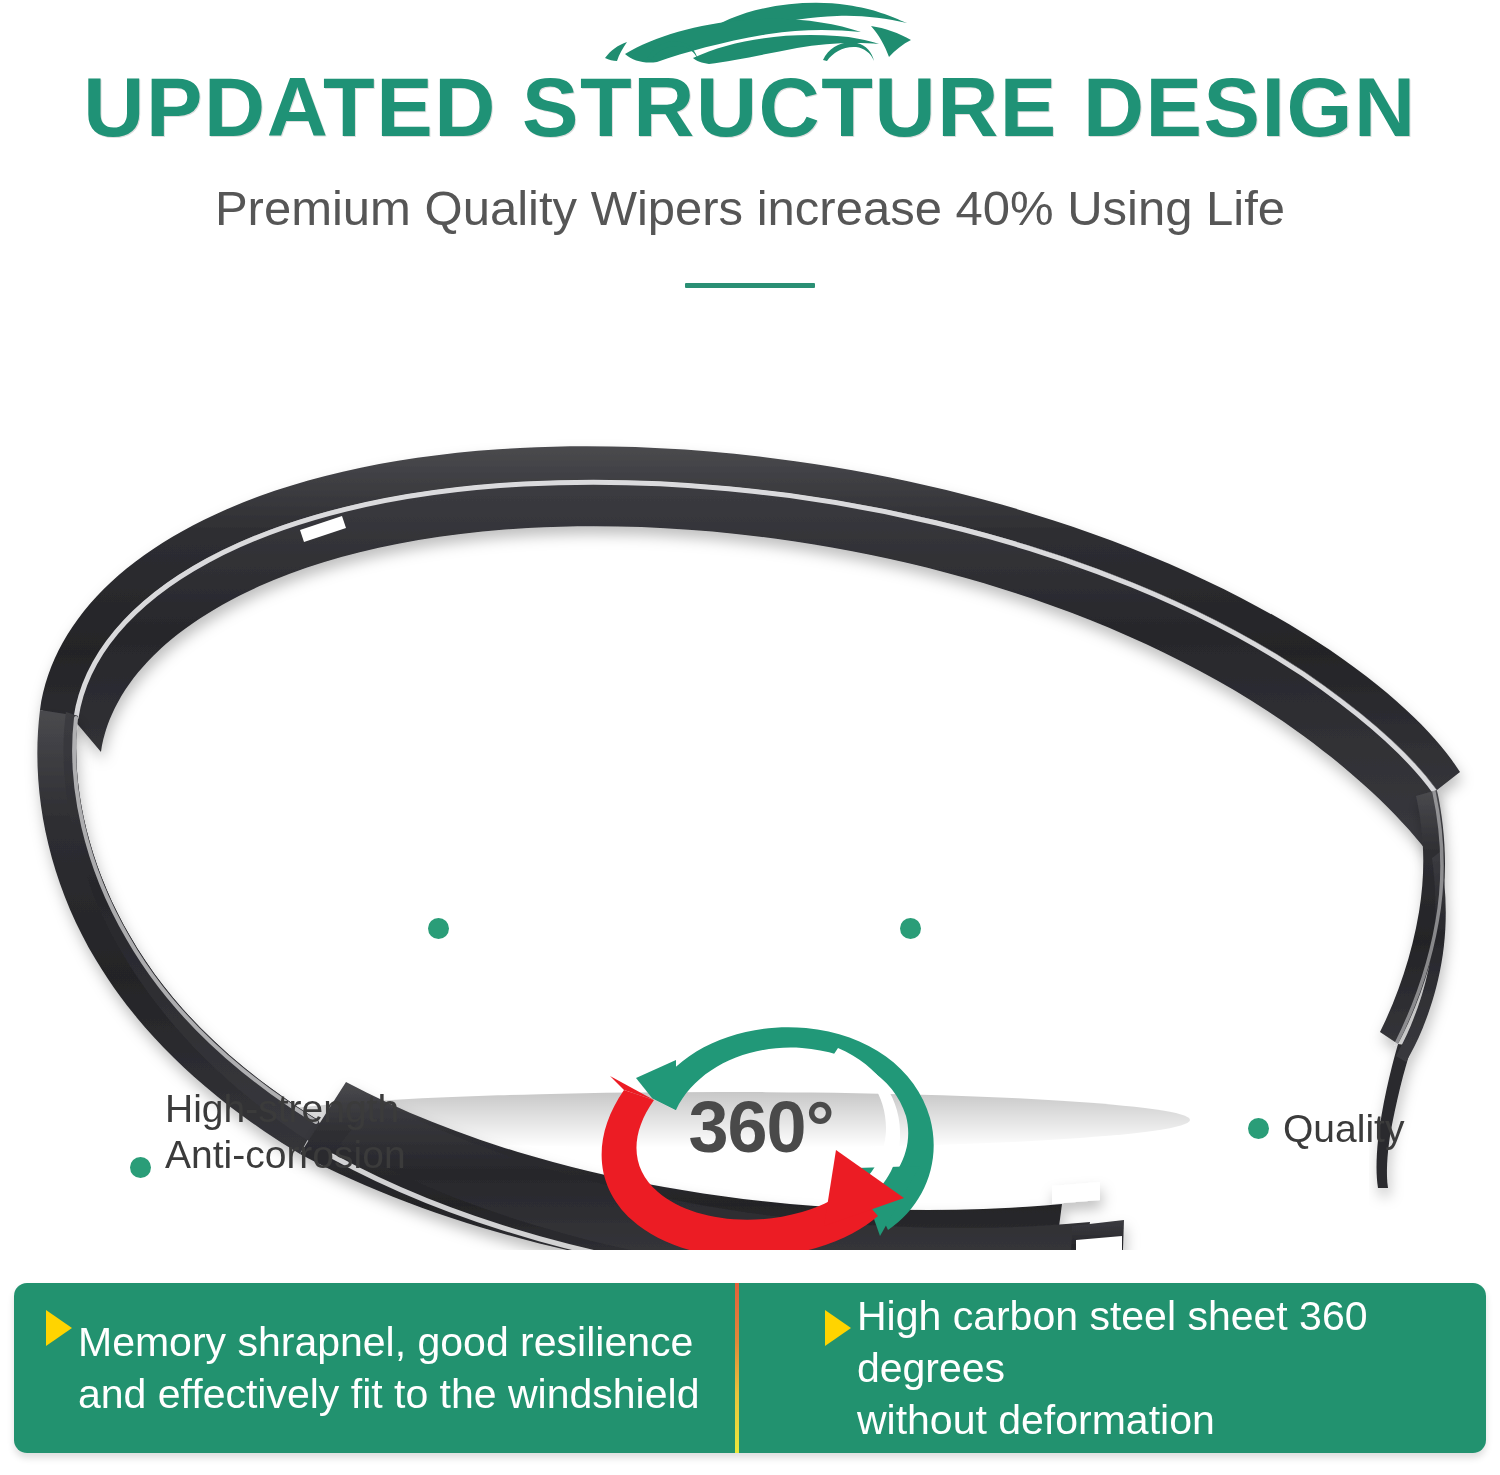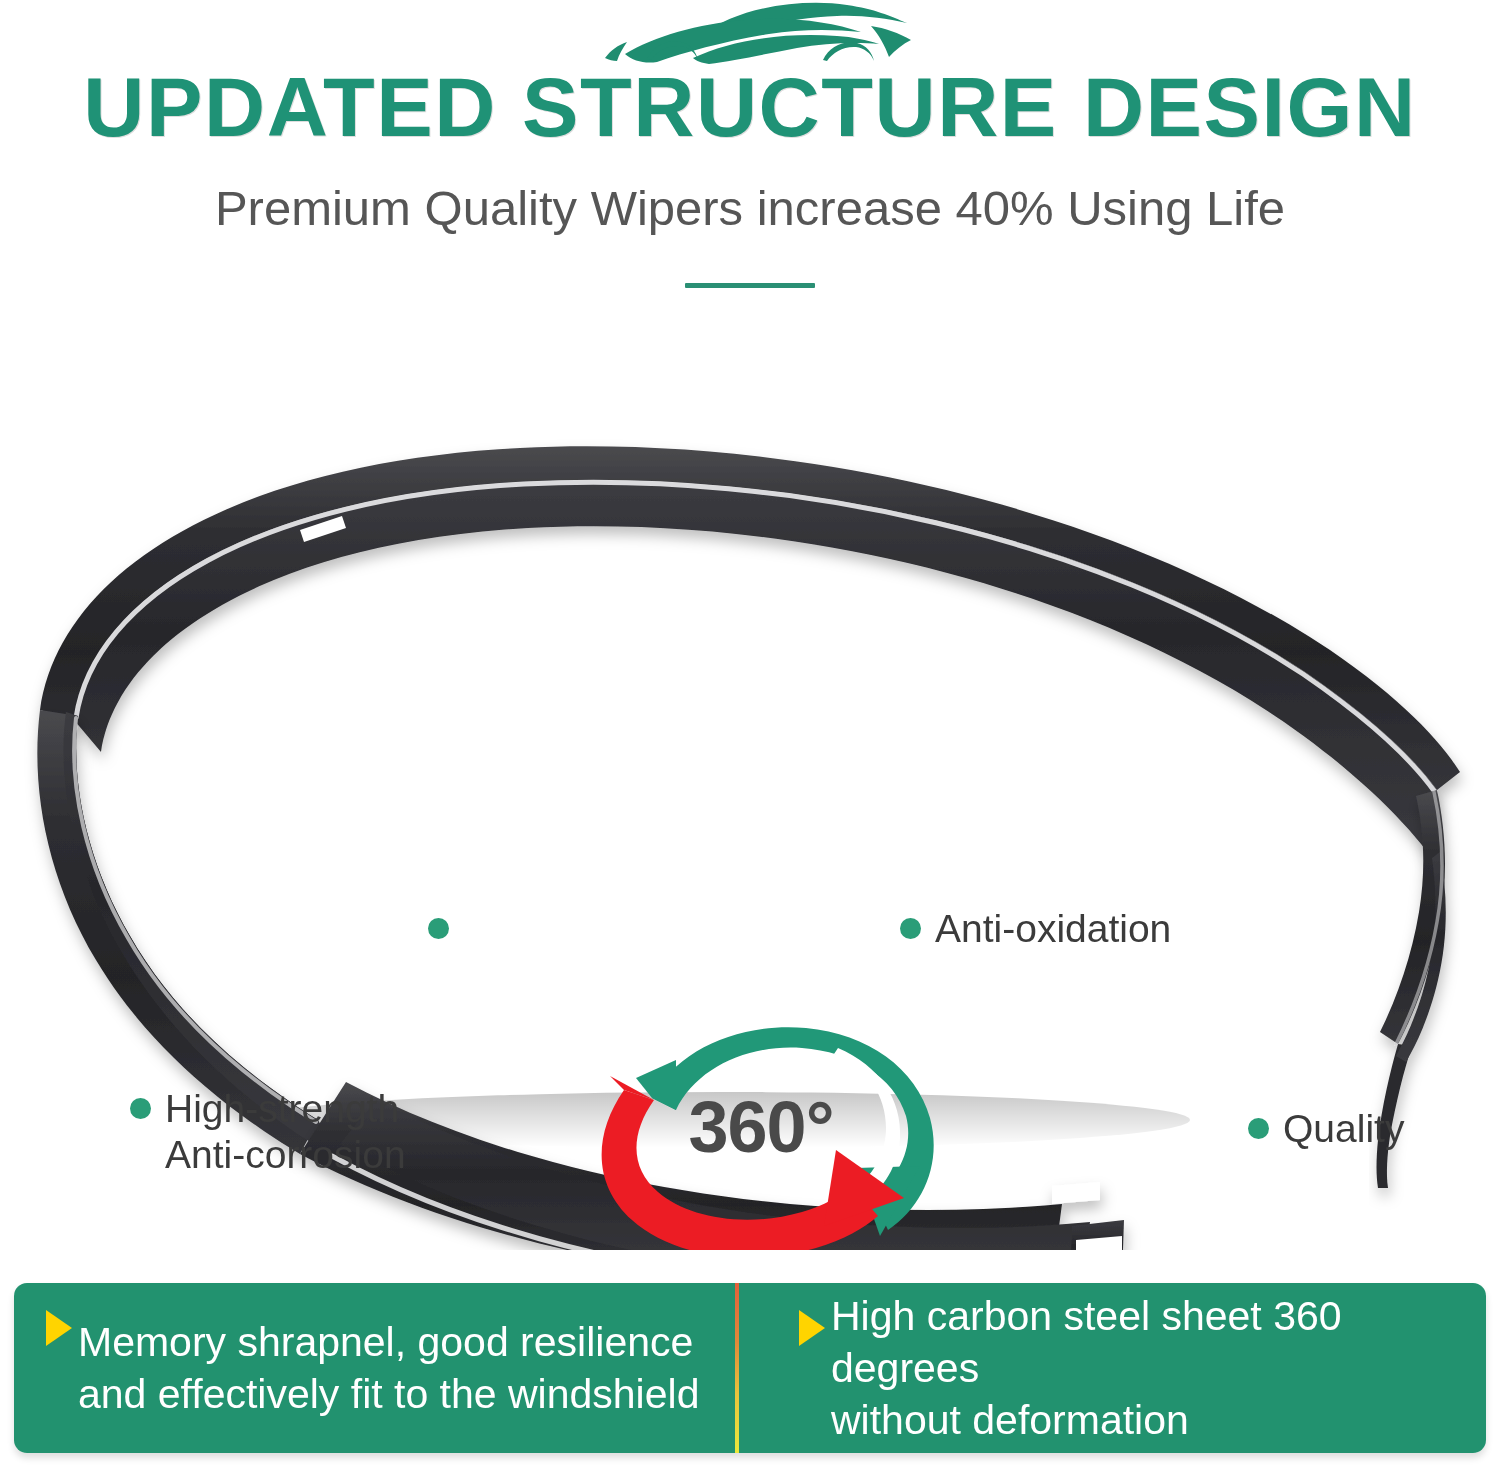--- a/index.html
+++ b/index.html
@@ -104,21 +104,21 @@
     color: #3b3b3b;
     font-family: "Liberation Sans Narrow", "Liberation Sans", sans-serif;
     font-size: 39px;
     line-height: 46px;
     font-weight: normal;
     white-space: pre-line;
   }
 
   #callout-tough   { left: 428px; top: 586px; }
   #callout-anti    { left: 900px; top: 586px; }
-  #callout-high    { left: 130px; top: 766px; }
+  #callout-high    { left: 130px; top: 766px; align-items: flex-end; }
   #callout-quiet   { left: 1248px; top: 786px; }
 
   
   #badge-360 {
     position: absolute;
     left: 580px;
     top: 700px;
     width: 370px;
     height: 230px;
     text-align: center;
@@ -164,21 +164,21 @@
     box-sizing: border-box;
   }
   #footer-panel-left {
     width: 723px;
     border-radius: 13px 0 0 13px;
     padding-left: 32px;
   }
   #footer-panel-right {
     width: 749px;
     border-radius: 0 13px 13px 0;
-    padding-left: 60px;
+    padding-left: 86px;
   }
   .fpanel .tri {
     flex: 0 0 auto;
     width: 0; height: 0;
     border-top: 18px solid transparent;
     border-bottom: 18px solid transparent;
     border-left: 26px solid #FFD400;
     margin-right: 6px;
     align-self: flex-start;
     margin-top: 27px;
@@ -357,21 +357,20 @@
                C 1429 648, 1413 690, 1396 724" fill="none" stroke="#c9c9cc" stroke-width="3.5" stroke-linecap="round" opacity="0.6"></path>
     </g>
   </svg>
 
   <div class="callout" id="callout-tough">
     <span class="dot"></span>
   </div>
 
   <div class="callout" id="callout-anti">
     <span class="dot"></span>
-    <span class="ctext">Anti-oxidation</span>
   </div>
 
   <div class="callout" id="callout-high">
     <span class="dot"></span>
     <span class="ctext">High-strength
 Anti-corrosion</span>
   </div>
 
   <div class="callout" id="callout-quiet">
     <span class="dot"></span>

